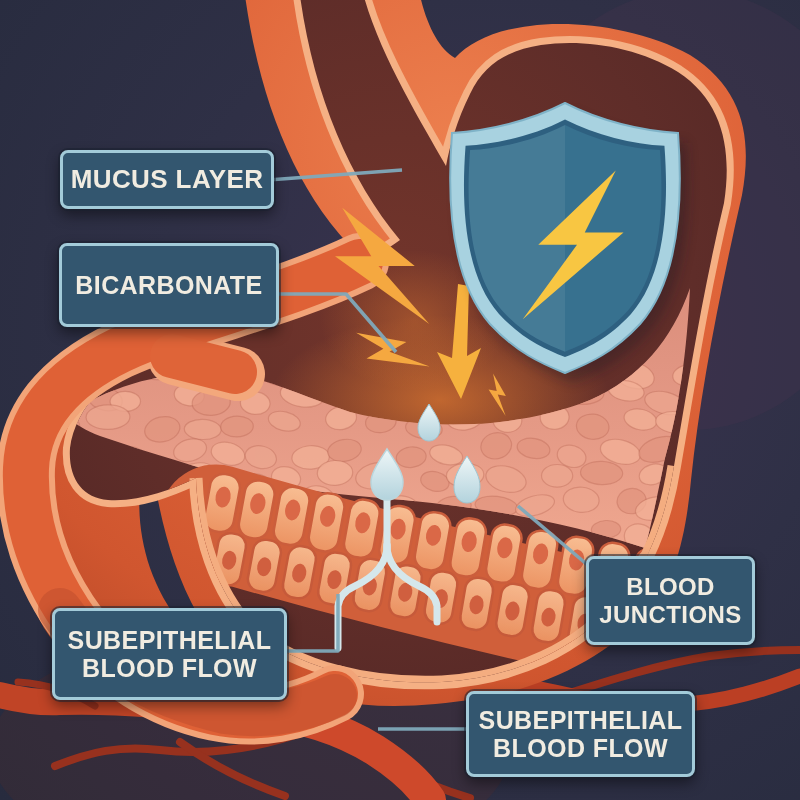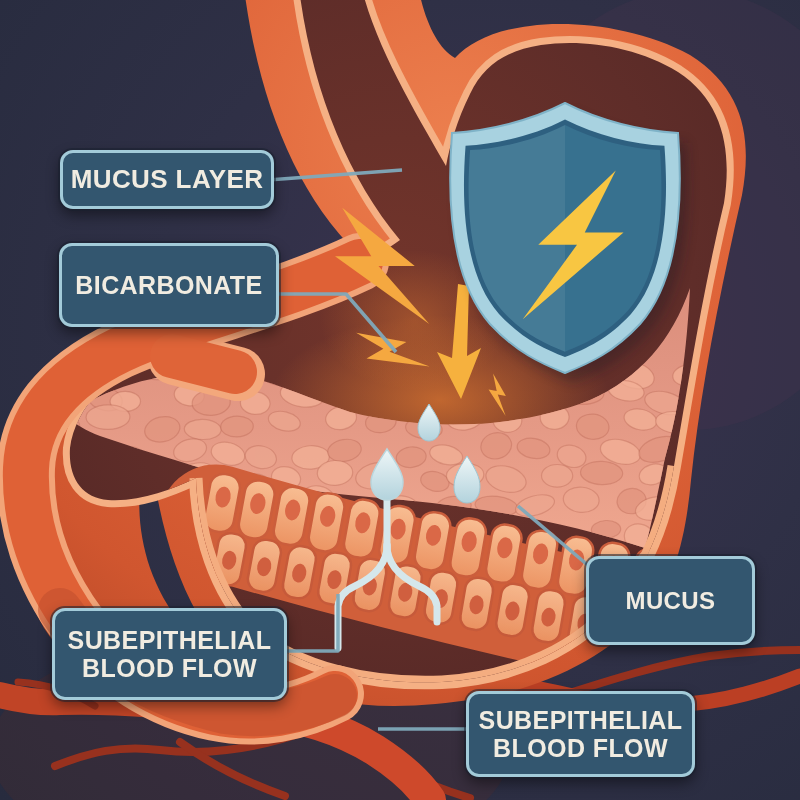--- a/index.html
+++ b/index.html
@@ -5,21 +5,21 @@
   :root{
     --bg:#2b2f45; --label-bg:#33566f; --label-border:#a3cbd9; --label-text:#f1ece1;
     --leader:#7fa9ba; --shield-outer:#a8d2e0; --shield-inner:#37718f;
     --bolt-yellow:#f8c642; --bolt-orange:#f5a840; --droplet:#d7e9ee; --vessel:#ce492b;
   }
   html,body{margin:0;padding:0;background:#20242f;}
   #stage{position:relative;width:800px;height:800px;overflow:hidden;background:var(--bg);
          font-family:"Liberation Sans","DejaVu Sans",sans-serif;}
   #art{position:absolute;left:0;top:0;}
   .callout{position:absolute;display:flex;flex-direction:column;align-items:center;justify-content:center;
-    background:var(--label-bg);border:3px solid var(--label-border);border-radius:13px;
+    background:var(--label-bg);border:3px solid var(--label-border);border-radius:8px;
     box-shadow:0 0 0 2px rgba(25,33,48,.55),0 6px 14px rgba(0,0,0,.45);
     color:var(--label-text);font-weight:700;text-align:center;line-height:1.14;letter-spacing:.4px;}
   .callout span{display:block;white-space:nowrap;}
   #lbl-mucus{left:60px;top:150px;width:208px;height:53px;font-size:26px;}
   #lbl-bicarb{left:59px;top:243px;width:214px;height:78px;font-size:25px;gap:22px;}
   #lbl-tight{left:586px;top:556px;width:163px;height:83px;font-size:24px;}
   #lbl-subep-l{left:52px;top:608px;width:229px;height:86px;font-size:25px;}
   #lbl-subep-r{left:466px;top:691px;width:223px;height:80px;font-size:25px;}
 </style>
 </head>
@@ -407,21 +407,22 @@
   </g>
 </svg>
 
 <div class="callout" id="lbl-mucus">
   <span>MUCUS LAYER</span>
 </div>
 <div class="callout" id="lbl-bicarb">
   <span>BICARBONATE</span>
 </div>
 <div class="callout" id="lbl-tight">
-  <span>MUCUS</span>
+  <span>BLOOD</span>
+  <span>JUNCTIONS</span>
 </div>
 <div class="callout" id="lbl-subep-l">
   <span>SUBEPITHELIAL</span>
   <span>BLOOD FLOW</span>
 </div>
 <div class="callout" id="lbl-subep-r">
   <span>SUBEPITHELIAL</span>
   <span>BLOOD FLOW</span>
 </div>
 

